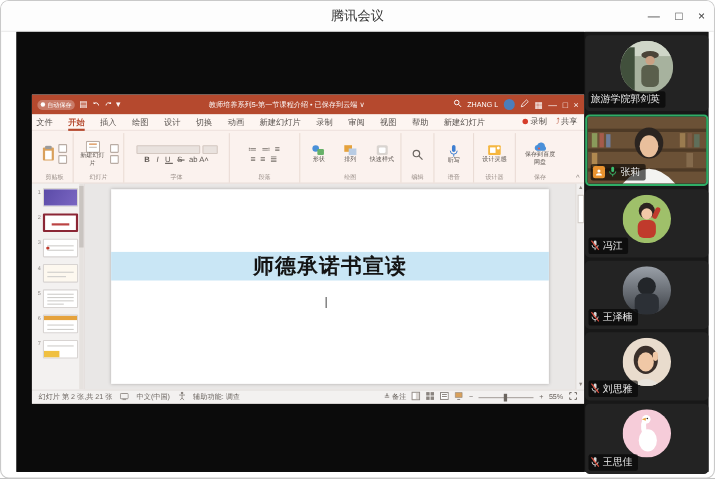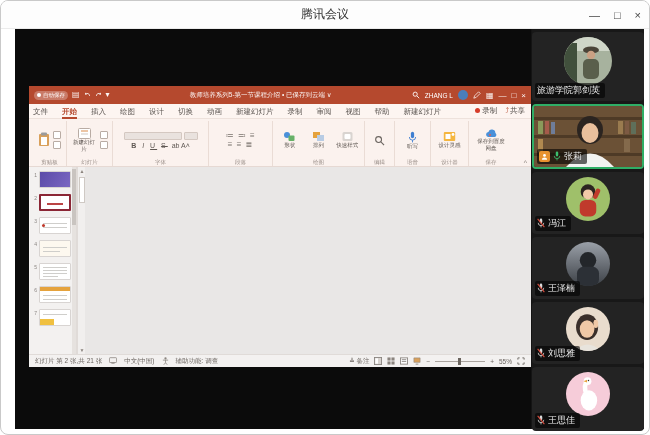--- a/index.html
+++ b/index.html
@@ -354,20 +354,28 @@
               <span class="tbox">
                   <span class="tline" style="top:4px"></span>
                   <span class="tblock-y"></span>
                 </span>
             </div>
             <div class="thumb-scroll">
                 <span class="h"></span>
               </div>
           </div>
 
+          <div class="canvas">
+            <div class="slide">
+              <div class="band">
+                <span>师德承诺书宣读</span>
+              </div>
+              <span class="caret"></span>
+            </div>
+          </div>
 
           <div class="vscroll">
             <span class="arr" style="top:1px">▲</span>
             <span class="handle"></span>
             <span class="arr" style="bottom:1px">▼</span>
           </div>
         </div>
 
         <div class="ppt-status">
           <span>幻灯片 第 2 张,共 21 张</span>

